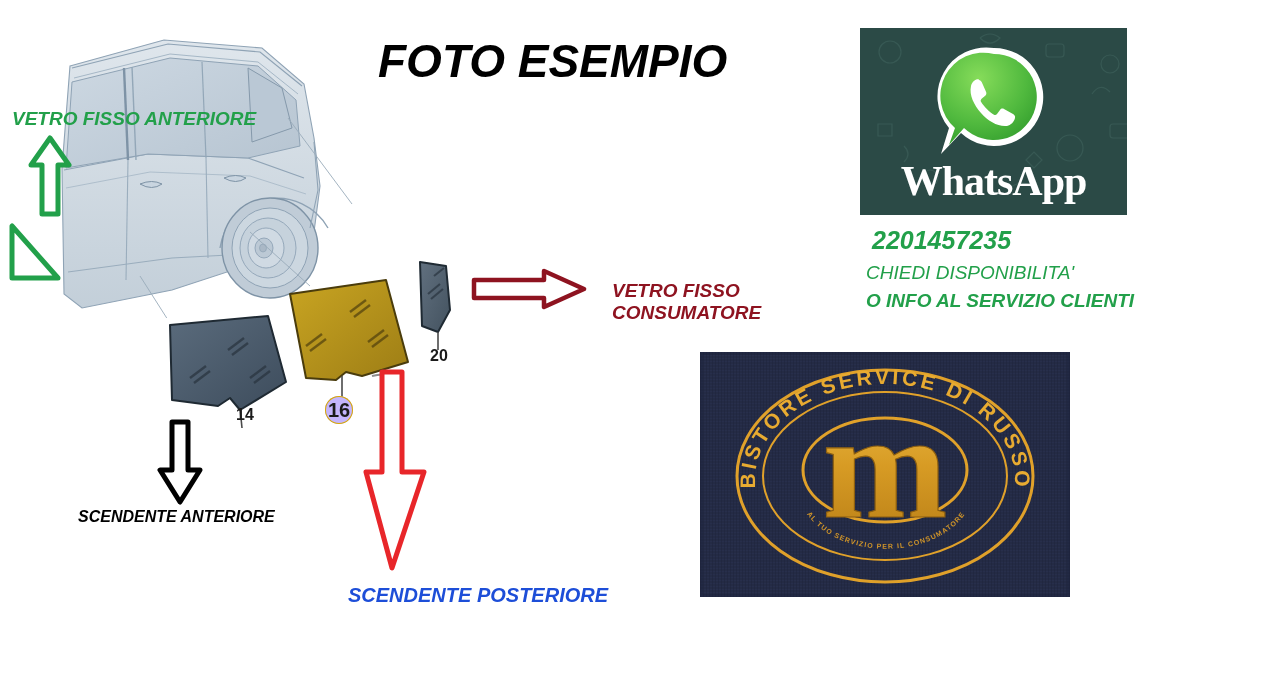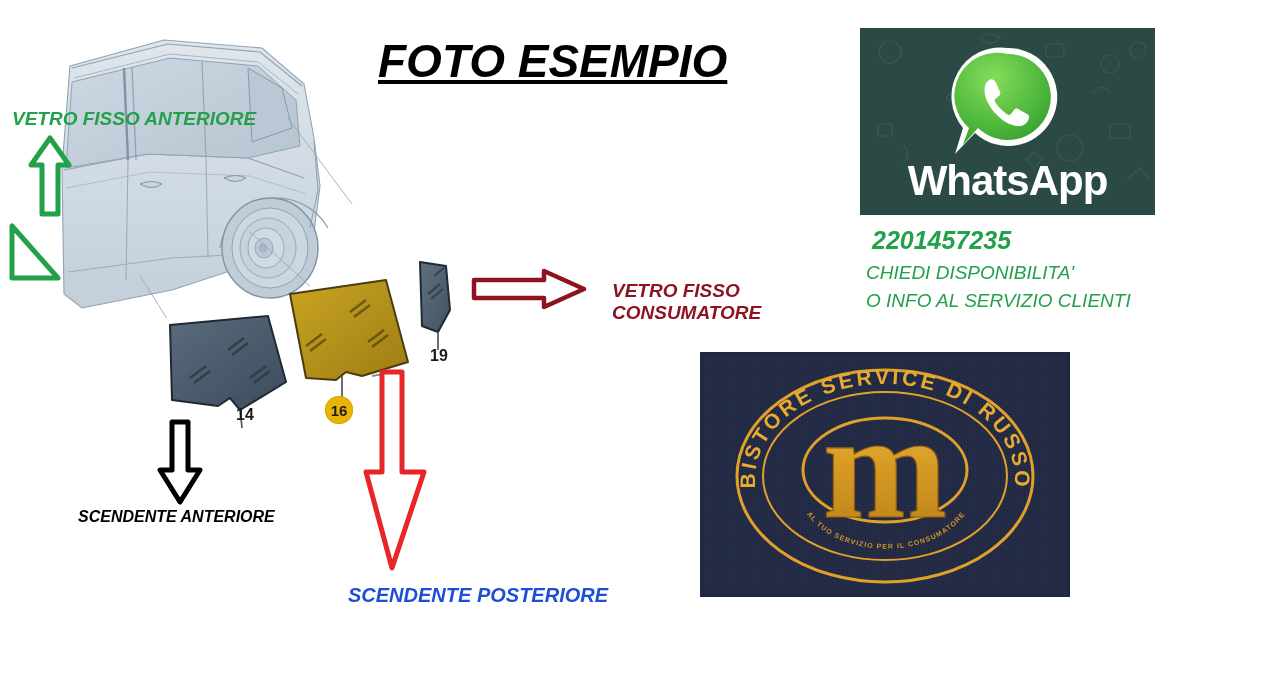--- a/index.html
+++ b/index.html
@@ -6,42 +6,42 @@
   body{
     width:1264px;height:678px;background:#ffffff;position:relative;overflow:hidden;
     font-family:"Liberation Sans", sans-serif;
   }
   .abs{position:absolute;}
 
   
   #foto-title{
     left:378px; top:34px; width:420px;
     font-size:46px; font-weight:bold; font-style:italic;
-    color:#000000; letter-spacing:0px; white-space:nowrap;text-decoration:underline;
+    color:#000000; letter-spacing:0px; white-space:nowrap;
   }
 
   
   #car-wrap{left:52px;top:18px;width:360px;height:300px;}
   #car-wrap svg{display:block;}
 
   
   #parts-wrap{left:150px;top:250px;width:340px;height:215px;}
   #parts-wrap svg{display:block;}
 
   
   .partnum{
     font-size:16px;font-weight:bold;color:#1b1b1b;
     font-family:"Liberation Sans", sans-serif;
   }
   #num14{left:236px;top:406px;text-align:center;}
   #num17{left:380px;top:398px;}
   #num18{left:430px;top:347px;}
   #num16{
     left:325px;top:396px;width:28px;height:28px;border-radius:50%;
-    background:#eab308;color:#1b1b1b;font-size:15px;font-weight:bold;
+    background:#c4b5fd;color:#1b1b1b;font-size:20px;font-weight:bold;
     display:flex;align-items:center;justify-content:center;
     box-shadow:0 0 0 1px #d8a900 inset;
   }
 
   
   .lbl{font-weight:bold;font-style:italic;white-space:pre-line;line-height:1.15;}
 
   #lbl-vfa{left:12px;top:108px;font-size:19px;color:#22a04a;text-align:center;}
   #arrow-up-green{left:28px;top:134px;}
   #tri-green{left:6px;top:222px;}
@@ -50,33 +50,33 @@
   #arrow-dn-black{left:156px;top:418px;}
 
   #lbl-sp{left:348px;top:584px;font-size:20px;color:#1d4ed8;}
   #arrow-dn-red{left:360px;top:368px;}
 
   #arrow-rt-maroon{left:470px;top:268px;}
   #lbl-vfp{left:612px;top:280px;font-size:19px;color:#8e1320;}
 
   
   #whatsapp-card{
-    left:860px;top:28px;width:295px;height:187px;
-    background:#2b4a46;overflow:hidden;
+    left:860px;top:28px;width:267px;height:187px;
+    background:#2b4a46;overflow:hidden;font-family:Liberation Serif, serif;
   }
   #wa-pattern{position:absolute;inset:0;opacity:.10;}
   #wa-logo{position:absolute;left:50%;top:16px;transform:translateX(-50%);}
   #wa-word{
     position:absolute;left:0;right:0;bottom:10px;text-align:center;
     color:#ffffff;font-size:42px;font-weight:bold;letter-spacing:-1px;
   }
 
   #phone-number{left:872px;top:226px;font-size:25px;font-weight:bold;font-style:italic;color:#22a04a;}
   #contact-line1{left:866px;top:262px;font-size:19px;font-weight:normal;font-style:italic;color:#22a04a;}
-  #contact-line2{left:866px;top:290px;font-size:19px;font-weight:normal;font-style:italic;color:#22a04a;}
+  #contact-line2{left:866px;top:290px;font-size:19px;font-weight:bold;font-style:italic;color:#22a04a;}
 
   
   #shop-logo{
     left:700px;top:352px;width:370px;height:245px;
     background:#242b45;overflow:hidden;
   }
   #shop-logo svg{display:block;}
 </style>
 </head>
 <body>
@@ -197,21 +197,21 @@
           <path d="M281,49 l12,-10"></path>
         <path d="M284,26 l10,-8"></path>
       </g>
       <path d="M288,82 L288,100" stroke="#4a4a4a" stroke-width="1.6" fill="none"></path>
     </g>
   </svg>
 </div>
 
 <div class="abs partnum" id="num14">14</div>
 <div class="abs partnum" id="num17">17</div>
-<div class="abs partnum" id="num18">19</div>
+<div class="abs partnum" id="num18">20</div>
 <div class="abs" id="num16">16</div>
 
 <div class="abs lbl" id="lbl-vfa">VETRO FISSO ANTERIORE</div>
 
 <div class="abs" id="arrow-up-green">
   <svg width="44" height="84" viewBox="0 0 44 84" xmlns="http://www.w3.org/2000/svg">
     <path d="M22,4 L41,31 L30,31 L30,80 L14,80 L14,31 L3,31 Z" fill="#ffffff" stroke="#22a04a" stroke-width="5" stroke-linejoin="round"></path>
   </svg>
 </div>
 

